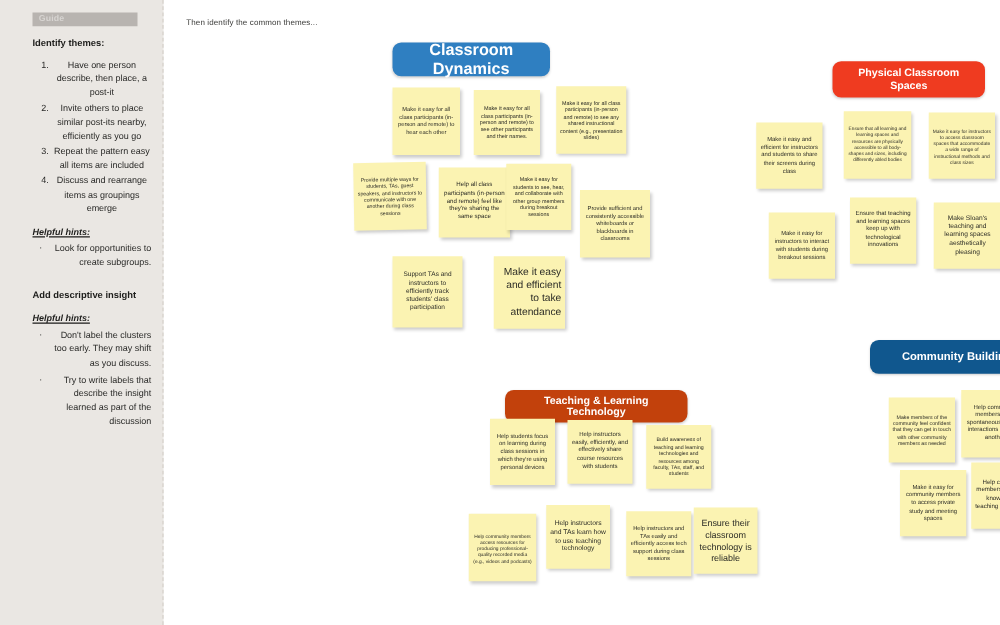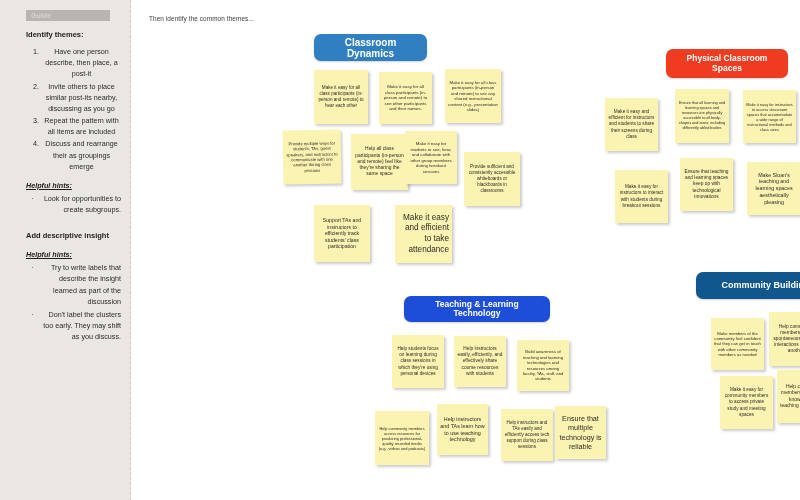--- a/index.html
+++ b/index.html
@@ -148,45 +148,45 @@
 
 <div id="app">
 
   <aside class="sidebar">
     <span class="guide-tab">Guide</span>
 
     <div class="sb-h">Identify themes:</div>
 
     <ol class="sb-list">
         <li>Have one person describe, then place, a post-it</li>
-        <li>Invite others to place similar post-its nearby, discussing as you go</li>
-        <li>Repeat the pattern with all items are included</li>
-        <li>Discuss and rearrange their as groupings emerge</li>
+        <li>Invite others to place similar post-its nearby, efficiently as you go</li>
+        <li>Repeat the pattern easy all items are included</li>
+        <li>Discuss and rearrange items as groupings emerge</li>
       </ol>
 
     <div class="sb-hint">Helpful hints:</div>
     <ul class="sb-bullets">
         <li>Look for opportunities to create subgroups.</li>
       </ul>
 
     <div class="sb-h spaced">Add descriptive insight</div>
 
     <div class="sb-hint">Helpful hints:</div>
     <ul class="sb-bullets">
+        <li>Don't label the clusters too early. They may shift as you discuss.</li>
         <li>Try to write labels that describe the insight learned as part of the discussion</li>
-        <li>Don't label the clusters too early. They may shift as you discuss.</li>
       </ul>
   </aside>
 
   <main class="canvas">
     <div class="canvas-title">Then identify the common themes...</div>
     <div id="cluster-labels">
-        <div class="label" style="left: 183px; top: 34px; width: 113px; height: 27px; background: rgb(47, 127, 193); font-size: 10px;">Classroom Dynamics</div>
+        <div class="label" style="left: 183px; top: 34px; width: 126px; height: 27px; background: rgb(47, 127, 193); font-size: 13px;">Classroom Dynamics</div>
         <div class="label" style="left: 535px; top: 49px; width: 122px; height: 29px; background: rgb(239, 59, 32); font-size: 8.5px;">Physical Classroom Spaces</div>
-        <div class="label" style="left: 273px; top: 296px; width: 146px; height: 26px; background: #1d4ed8; font-size: 8.5px;">Teaching &amp; Learning Technology</div>
+        <div class="label" style="left: 273px; top: 312px; width: 146px; height: 26px; background: #c2410c; font-size: 8.5px;">Teaching &amp; Learning Technology</div>
         <div class="label" style="left: 565px; top: 272px; width: 139px; height: 27px; background: rgb(16, 87, 142); font-size: 9px;">Community Building</div>
       </div>
     <div id="notes-layer">
         <div class="note" style="left: 183px; top: 70px; width: 54px; height: 54px; font-size: 4.6px; background: rgb(251, 243, 178);">Make it easy for all class participants (in-person and remote) to hear each other</div>
         <div class="note" style="left: 248px; top: 72px; width: 53px; height: 52px; font-size: 4.4px; background: rgb(251, 243, 178);">Make it easy for all class participants (in-person and remote) to see other participants and their names.</div>
         <div class="note" style="left: 314px; top: 69px; width: 56px; height: 54px; font-size: 4.3px; background: rgb(251, 243, 178);">Make it easy for all class participants (in-person and remote) to see any shared instructional content (e.g., presentation slides)</div>
         <div class="note" style="left: 152px; top: 130px; width: 58px; height: 54px; font-size: 4.2px; background: rgb(251, 243, 178); transform: rotate(-1deg);">Provide multiple ways for students, TAs, guest speakers, and instructors to communicate with one another during class sessions</div>
         <div class="note" style="left: 220px; top: 134px; width: 57px; height: 56px; font-size: 4.9px; background: rgb(251, 243, 178);">Help all class participants (in-person and remote) feel like they're sharing the same space</div>
         <div class="note" style="left: 274px; top: 131px; width: 52px; height: 53px; font-size: 4.3px; background: rgb(251, 243, 178);">Make it easy for students to see, hear, and collaborate with other group members during breakout sessions</div>
         <div class="note" style="left: 333px; top: 152px; width: 56px; height: 54px; font-size: 4.6px; background: rgb(251, 243, 178);">Provide sufficient and consistently accessible whiteboards or blackboards in classrooms</div>
@@ -197,21 +197,21 @@
         <div class="note" style="left: 612px; top: 90px; width: 53px; height: 53px; font-size: 3.9px; background: rgb(251, 243, 178);">Make it easy for instructors to access classroom spaces that accommodate a wide range of instructional methods and class sizes</div>
         <div class="note" style="left: 484px; top: 170px; width: 53px; height: 53px; font-size: 4.7px; background: rgb(251, 243, 178);">Make it easy for instructors to interact with students during breakout sessions</div>
         <div class="note" style="left: 549px; top: 158px; width: 53px; height: 53px; font-size: 4.8px; background: rgb(251, 243, 178);">Ensure that teaching and learning spaces keep up with technological innovations</div>
         <div class="note" style="left: 616px; top: 162px; width: 54px; height: 53px; font-size: 5.3px; background: rgb(251, 243, 178);">Make Sloan's teaching and learning spaces aesthetically pleasing</div>
         <div class="note" style="left: 261px; top: 335px; width: 52px; height: 53px; font-size: 4.7px; background: rgb(251, 243, 178);">Help students focus on learning during class sessions in which they're using personal devices</div>
         <div class="note" style="left: 323px; top: 336px; width: 52px; height: 51px; font-size: 4.8px; background: rgb(251, 243, 178);">Help instructors easily, efficiently, and effectively share course resources with students</div>
         <div class="note" style="left: 386px; top: 340px; width: 52px; height: 51px; font-size: 4.2px; background: rgb(251, 243, 178);">Build awareness of teaching and learning technologies and resources among faculty, TAs, staff, and students</div>
         <div class="note" style="left: 244px; top: 411px; width: 54px; height: 54px; font-size: 3.9px; background: rgb(251, 243, 178);">Help community members access resources for producing professional-quality recorded media (e.g., videos and podcasts)</div>
         <div class="note" style="left: 306px; top: 404px; width: 51px; height: 51px; font-size: 5.4px; background: rgb(251, 243, 178);">Help instructors and TAs learn how to use teaching technology</div>
         <div class="note" style="left: 370px; top: 409px; width: 52px; height: 52px; font-size: 4.6px; background: rgb(251, 243, 178);">Help instructors and TAs easily and efficiently access tech support during class sessions</div>
-        <div class="note big" style="left: 424px; top: 406px; width: 51px; height: 53px; font-size: 7.2px; background: rgb(251, 243, 178);">Ensure that multiple technology is reliable</div>
+        <div class="note big" style="left: 424px; top: 406px; width: 51px; height: 53px; font-size: 7.2px; background: rgb(251, 243, 178);">Ensure their classroom technology is reliable</div>
         <div class="note" style="left: 580px; top: 318px; width: 53px; height: 52px; font-size: 4.2px; background: rgb(251, 243, 178);">Make members of the community feel confident that they can get in touch with other community members as needed</div>
         <div class="note" style="left: 638px; top: 312px; width: 54px; height: 54px; font-size: 4.8px; background: rgb(251, 243, 178);">Help community members have spontaneous positive interactions with one another</div>
         <div class="note" style="left: 589px; top: 376px; width: 53px; height: 53px; font-size: 4.7px; background: rgb(251, 243, 178);">Make it easy for community members to access  private study and meeting spaces</div>
         <div class="note" style="left: 646px; top: 370px; width: 53px; height: 53px; font-size: 4.9px; background: rgb(251, 243, 178);">Help community members share their knowledge of teaching and learning</div>
       </div>
   </main>
 
 </div>
 
 </body></html>

